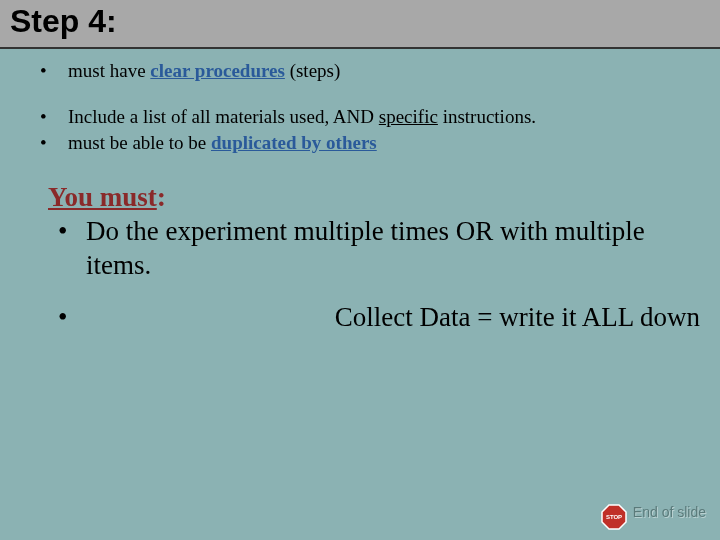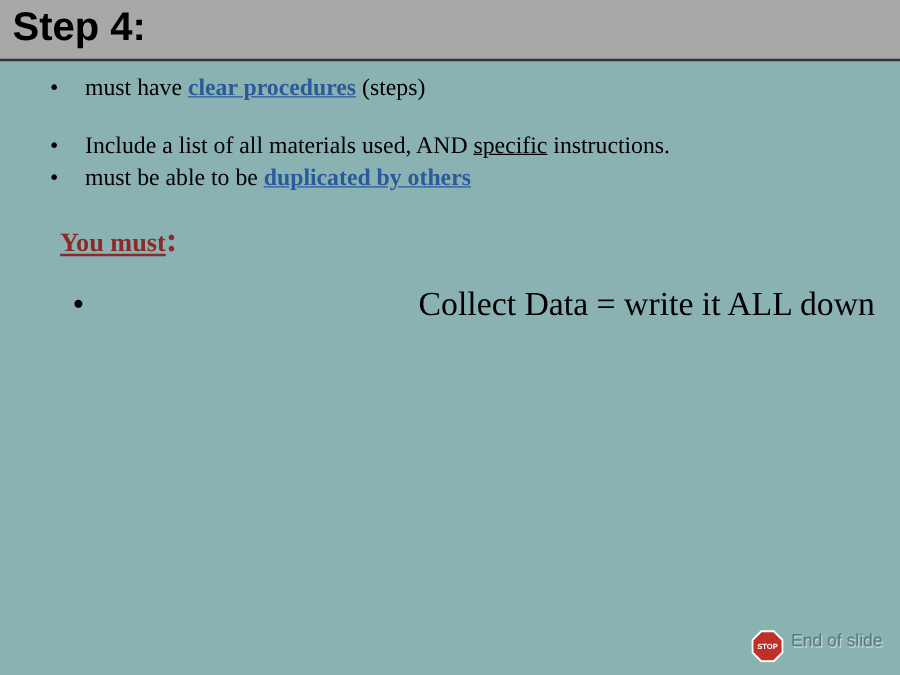--- a/index.html
+++ b/index.html
@@ -42,21 +42,21 @@
   top: 0;
 }
 .group2 { margin-top: 22px; }
 .emph-blue {
   color: #2a5a9a;
   font-weight: bold;
   text-decoration: underline;
 }
 .underline { text-decoration: underline; }
 .you-must {
-  font-size: 21px;
+  font-size: 27px;
   font-weight: bold;
   color: #8a2a2a;
   text-decoration: underline;
   margin-top: 26px;
   margin-left: 8px;
   display: inline-block;
 }
 .you-must-colon {
   color: #8a2a2a;
   font-size: 28px;
@@ -102,20 +102,21 @@
     <li class="bullet">
       <span>must be able to be </span><span class="emph-blue">duplicated by others</span>
     </li>
   </ul>
 
   <div>
     <span class="you-must">You must</span><span class="you-must-colon">:</span>
   </div>
 
   <ul class="sublist">
+    <li class="bullet">Do the experiment multiple times OR with multiple items.</li>
     <li class="bullet group-sub2">Collect Data = write it ALL down</li>
   </ul>
 </div>
 
 <div class="footer">
   <span class="stop-icon">
     <svg viewBox="0 0 26 26">
       <polygon points="8,1 18,1 25,8 25,18 18,25 8,25 1,18 1,8" fill="#c03028" stroke="#ffffff" stroke-width="1.5"></polygon>
       <text x="13" y="15" text-anchor="middle" font-size="6" fill="#fff" font-family="Arial" font-weight="bold">STOP</text>
     </svg>

